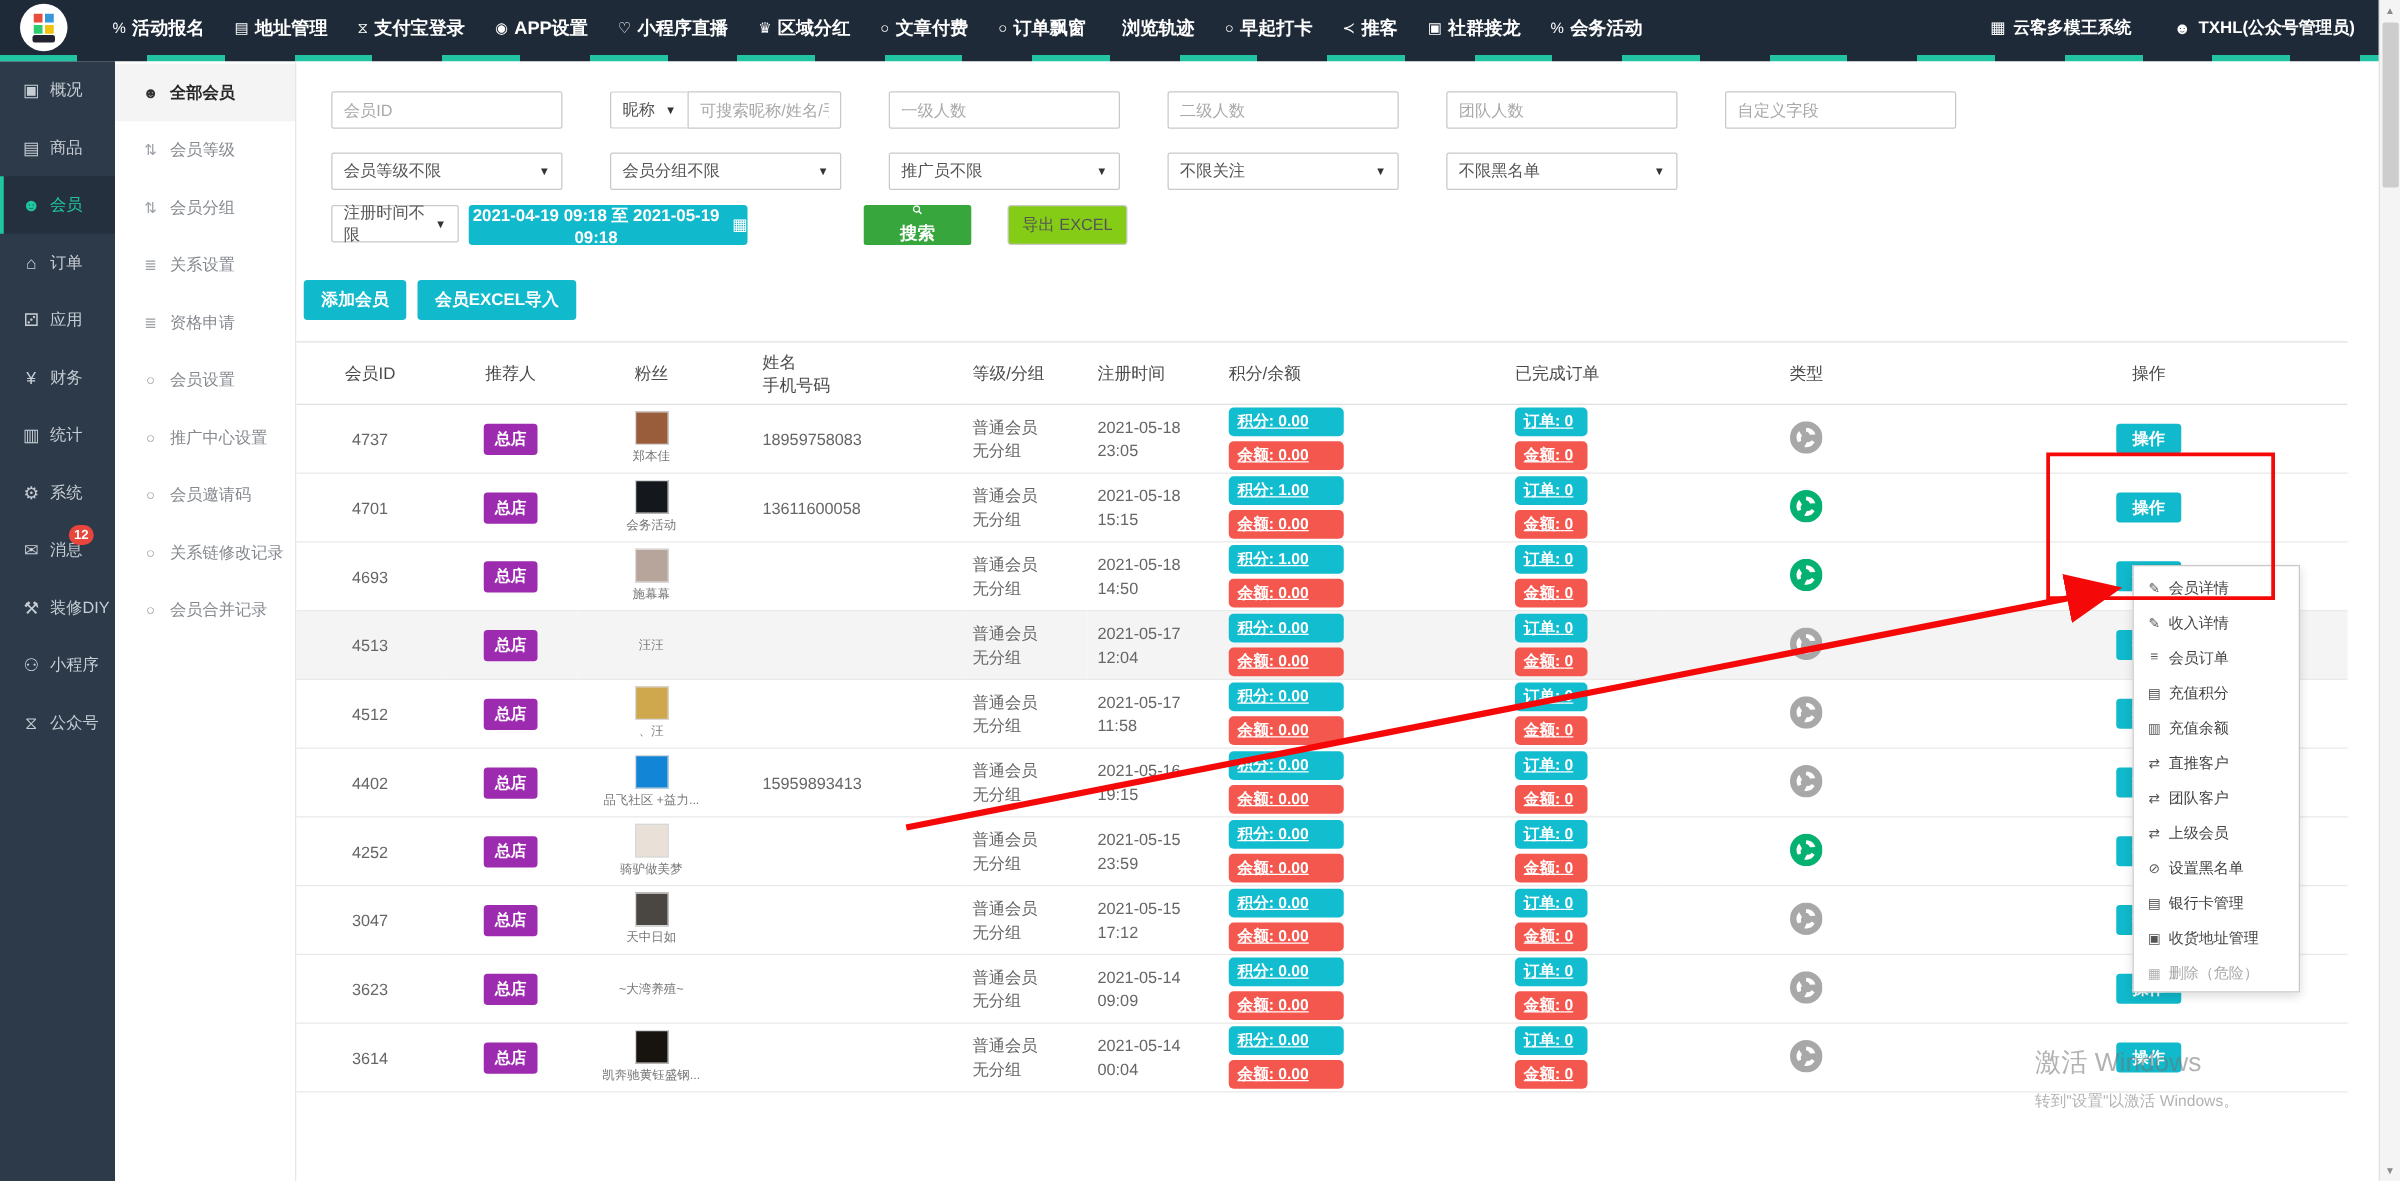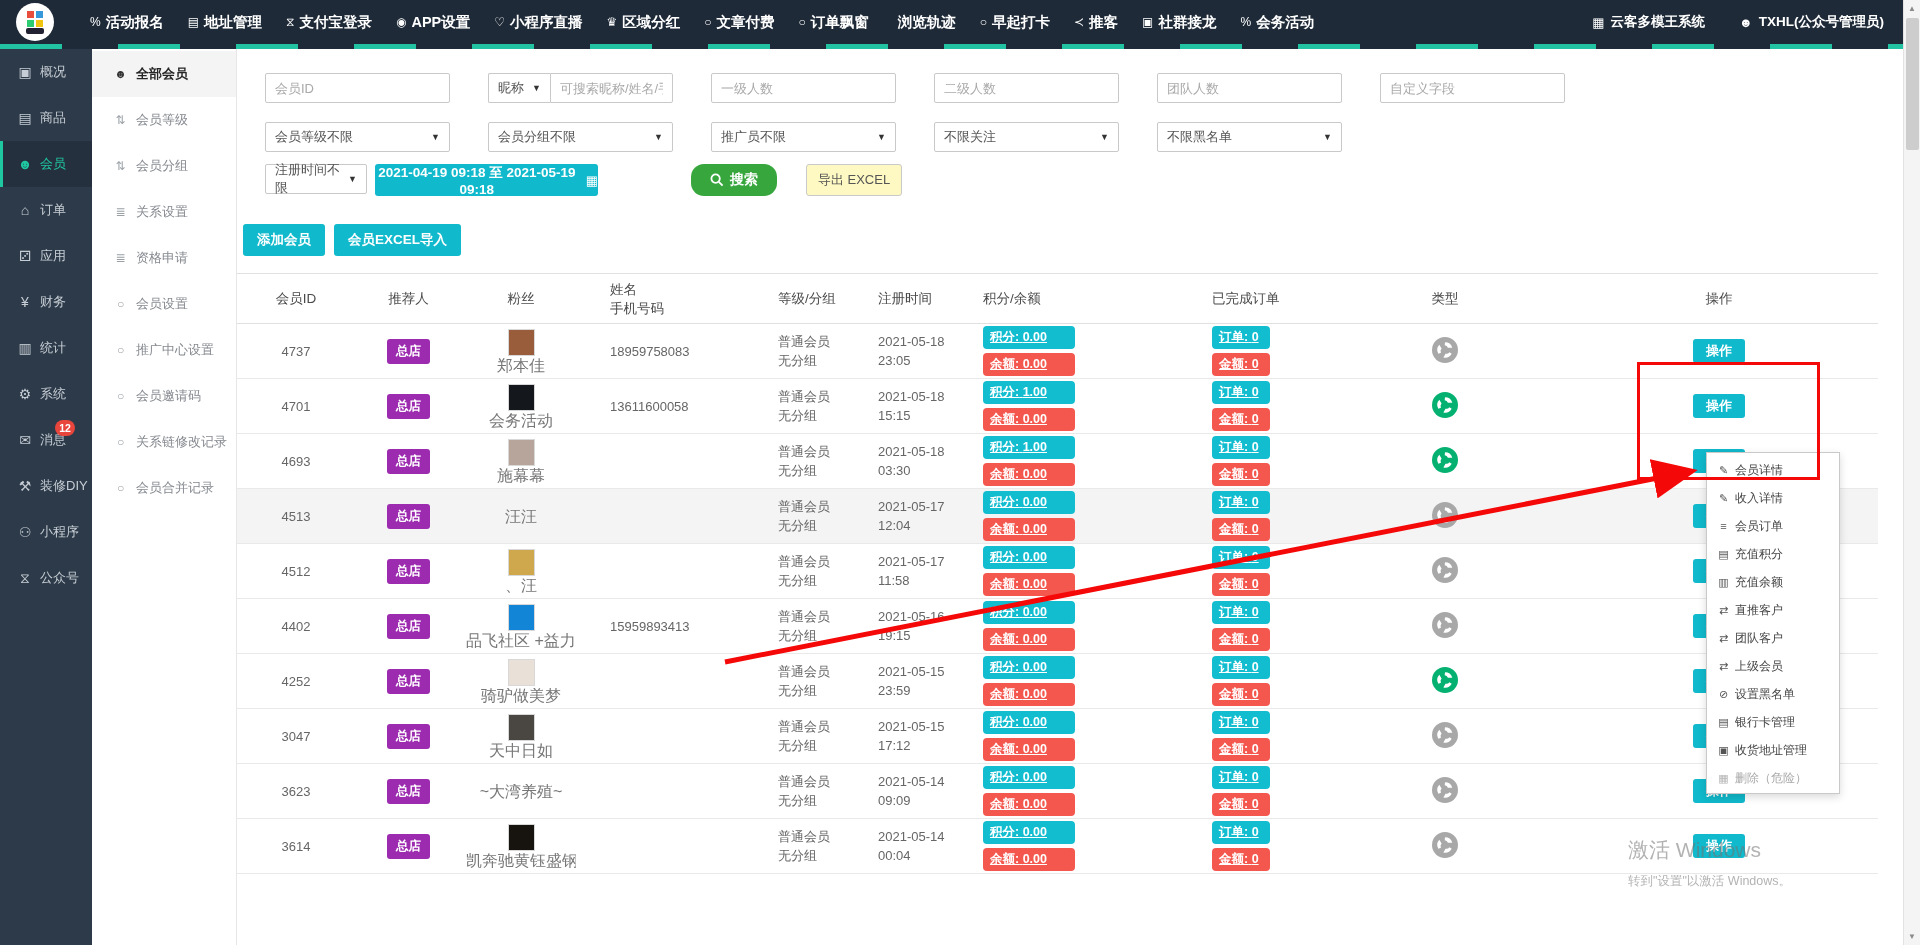--- a/index.html
+++ b/index.html
@@ -64,22 +64,22 @@
   .combo .c-input { width:123px; border-radius:0 2px 2px 0; }
   .f-select { width:185px; height:30px; border:1px solid #c9c9c9; border-radius:2px; display:flex;
     align-items:center; padding:0 9px; font-size:13px; color:#555; cursor:pointer; background:#fff; }
   .f-select .car { margin-left:auto; font-size:9px; color:#333; }
   .sel-time { width:102px; }
   .btn { border:none; cursor:pointer; font-family:inherit; }
   .btn-date { margin-left:8px; width:223px; height:32px; background:#10b9cb; color:#fff; font-size:13.5px;
     font-weight:bold; border-radius:3px; display:flex; align-items:center; justify-content:center; gap:7px; }
   .btn-date .cal { font-size:13px; font-weight:normal; }
   .btn-search { margin-left:93px; width:86px; height:32px; background:#36a63d; color:#fff; font-size:14px;
-    font-weight:bold; border-radius:13px; display:flex; align-items:center; justify-content:center; gap:6px; }
-  .btn-export { margin-left:29px; width:96px; height:32px; background:#fef9c3; border:1px solid #c9c9c9;
+    font-weight:bold; border-radius:2px; display:flex; align-items:center; justify-content:center; gap:6px;flex-direction:column; }
+  .btn-export { margin-left:29px; width:96px; height:32px; background:#84cc16; border:1px solid #c9c9c9;
     color:#555; font-size:13px; border-radius:3px; }
 
   .action-btns { padding-left:6px; margin-top:28px; display:flex; gap:9px; }
   .btn-teal { background:#10b9cb; color:#fff; font-size:13.5px; font-weight:bold; height:32px;
     padding:0 14px; border-radius:3px; }
 
   .stats { padding-left:6px; margin-top:21px; font-size:13px; color:#9a9a9a; }
   .stats b { color:#666; }
   .stats .s1 { color:#777; }
 
@@ -92,21 +92,21 @@
   .members tbody tr:nth-child(4) { background:#f4f4f4; }
   th.al, td.al { text-align:left; }
   .pad-name { padding-left:30px; }
   .pad-lv { padding-left:8px; }
   .pad-ord { padding-left:52px; }
   .two-line { line-height:19px; }
   .badge-store { display:inline-block; background:#9c2bb0; color:#fff; font-size:12.5px; font-weight:bold;
     padding:4px 9px; border-radius:3px; cursor:pointer; }
   .fans-cell { display:flex; flex-direction:column; align-items:center; justify-content:center; line-height:15px; }
   .av { width:27px; height:27px; border:1px solid #d8d8d8; margin-bottom:2px; }
-  .fan-name { font-size:16px; color:#777; max-width:110px; white-space:nowrap; overflow:hidden; }
+  .fan-name { font-size:10px; color:#777; max-width:110px; white-space:nowrap; overflow:hidden; }
   .bdg { display:inline-block; color:#fff; font-size:12.5px; font-weight:bold; border-radius:4px;
     padding:3px 0 3px 7px; margin:2px 0; text-align:left;text-decoration:underline; }
   .bdg-cyan { background:#12bdd0; } .bdg-red { background:#f4574e; }
   .bdg-w92 { width:92px; } .bdg-w58 { width:58px; }
   .ticon { display:inline-block; width:26px; height:26px; }
   .ticon.green { color:#04b171; } .ticon.gray { color:#a8a8a8; }
   .op-btn { position:relative; z-index:25; background:#10b9cb; color:#fff; font-size:13px; font-weight:bold;
     width:52px; height:24px; border-radius:3px; }
 
   
@@ -560,21 +560,21 @@
             <div class="fan-name">施幕幕</div>
           </div>
         </td>
         <td class="al pad-name"></td>
         <td class="al pad-lv two-line">
           <div>普通会员</div>
           <div>无分组</div>
         </td>
         <td class="al two-line" style="padding-left:8px">
           <div>2021-05-18</div>
-          <div>03:30</div>
+          <div>14:50</div>
         </td>
         <td class="al" style="padding-left:8px">
           <span class="bdg bdg-cyan bdg-w92"><span>积分:</span> <span>1.00</span></span><br>
           <span class="bdg bdg-red bdg-w92"><span>余额:</span> <span>0.00</span></span>
         </td>
         <td class="al pad-ord">
           <span class="bdg bdg-cyan bdg-w58"><span>订单:</span> <span>0</span></span><br>
           <span class="bdg bdg-red bdg-w58"><span>金额:</span> <span>0</span></span>
         </td>
         <td>

